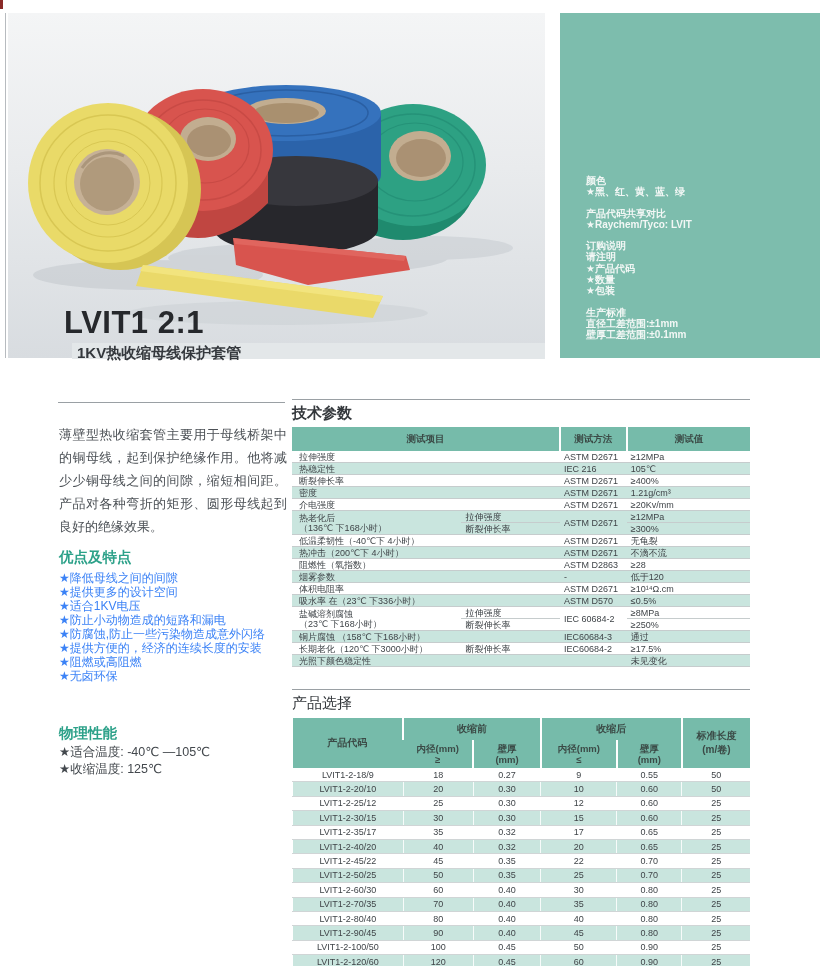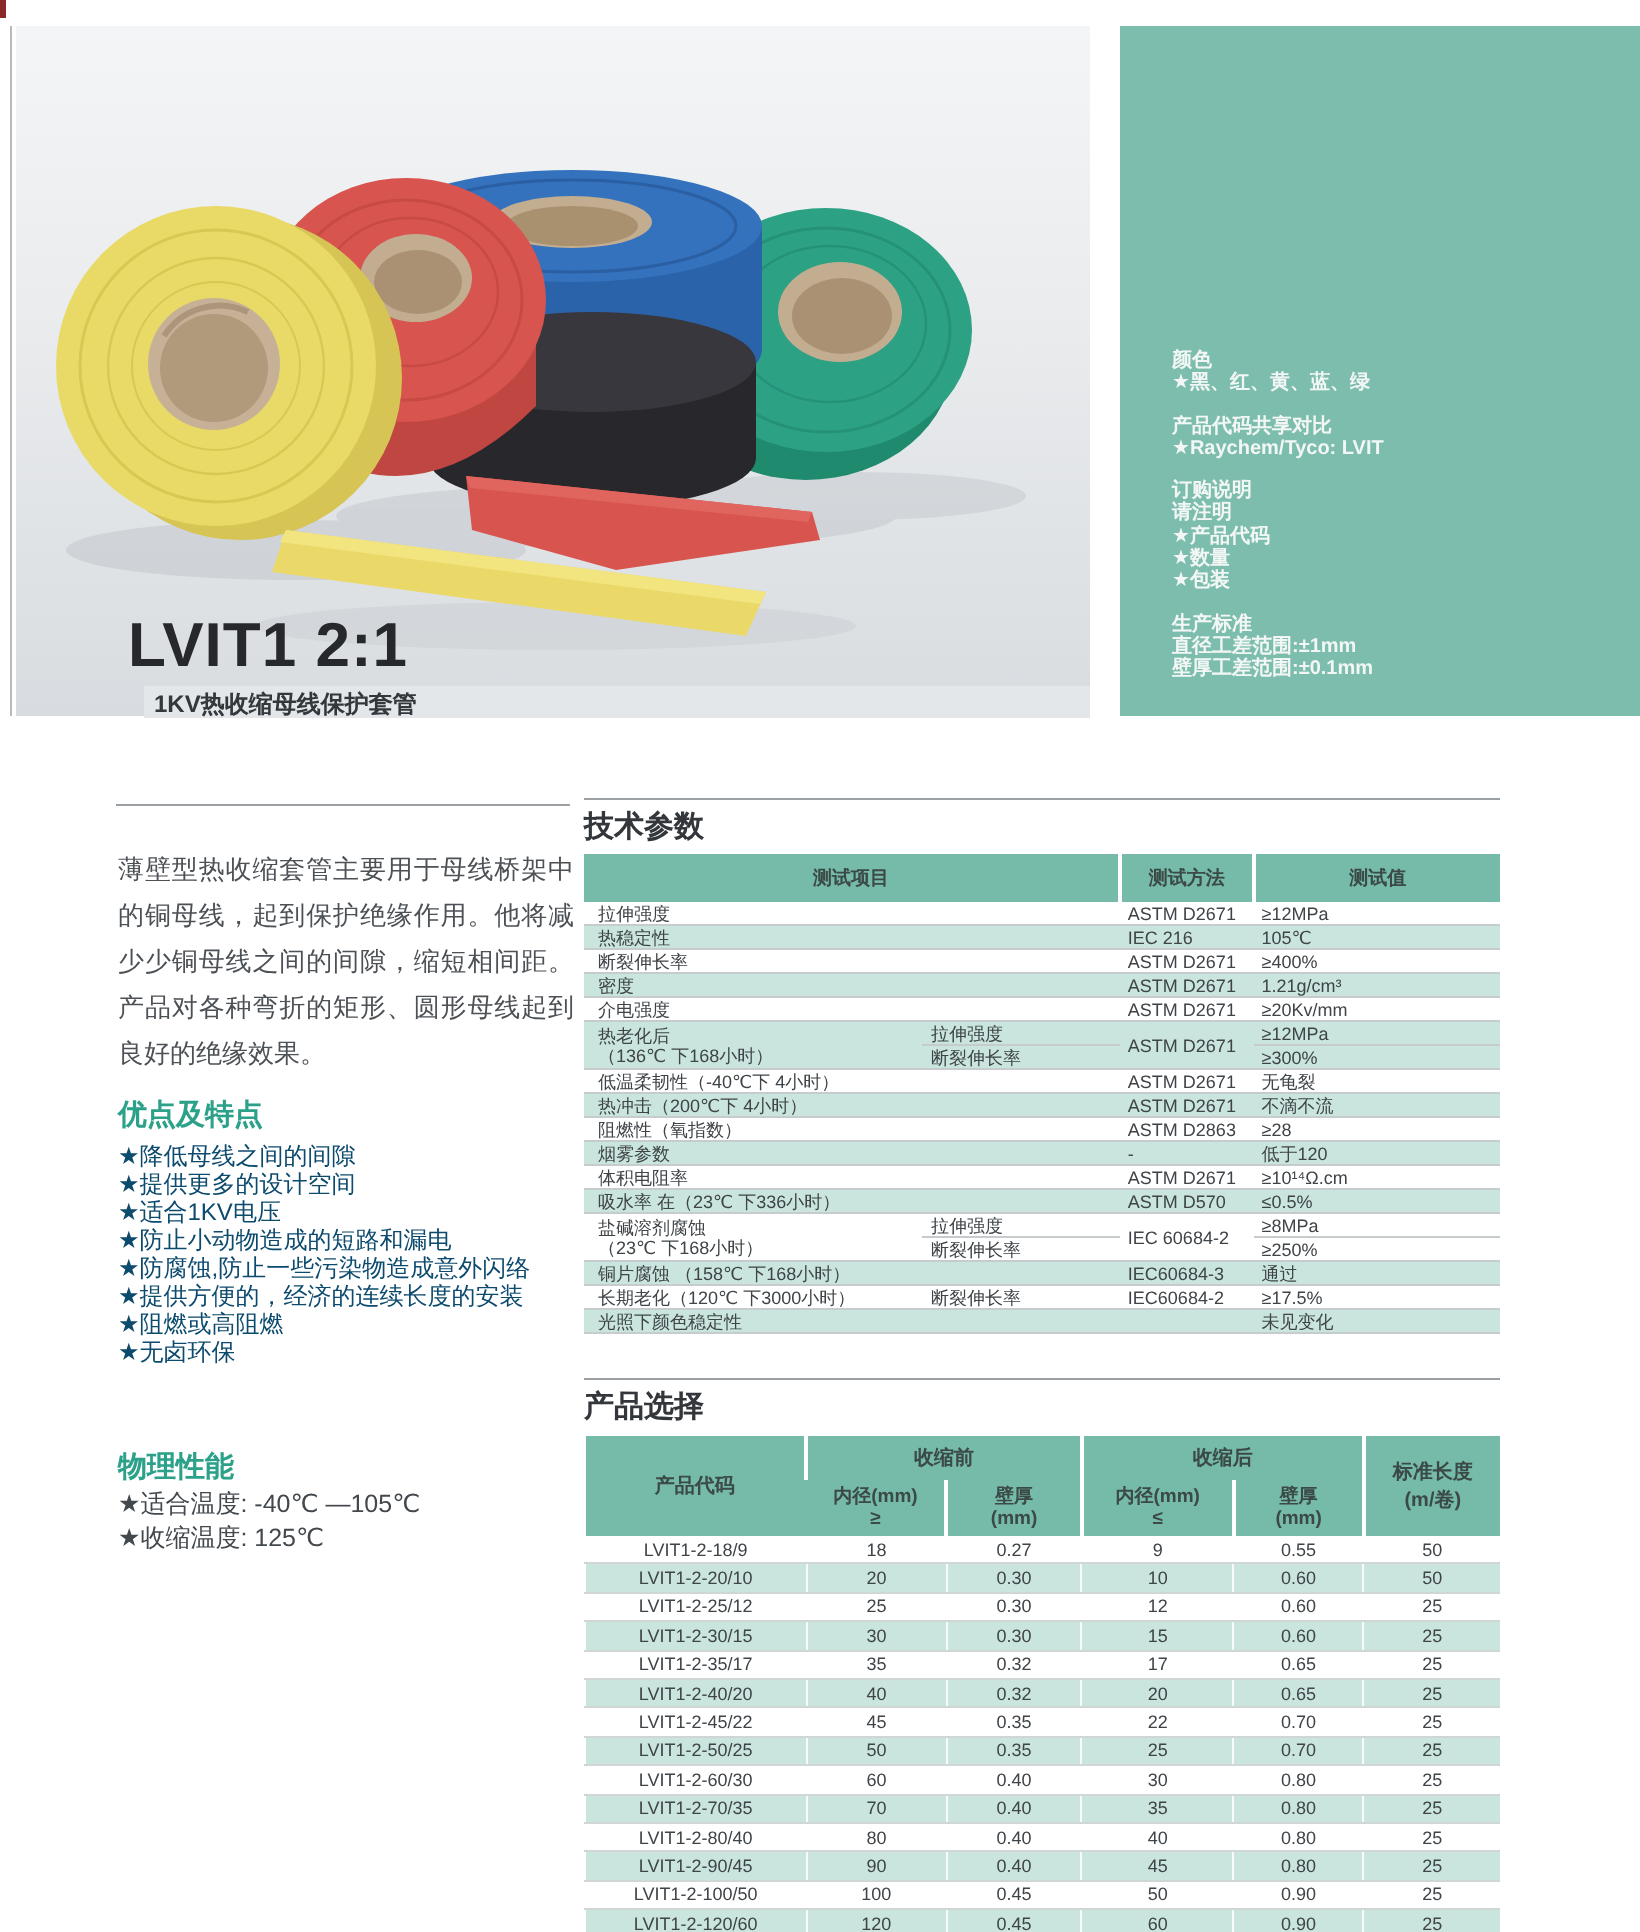--- a/index.html
+++ b/index.html
@@ -7,35 +7,35 @@
     width:820px;height:966px;position:relative;background:#ffffff;overflow:hidden;
     font-family:"Liberation Sans","DejaVu Sans",sans-serif;color:#44494e;
   }
   .abs{position:absolute;}
   .corner-mark{left:0;top:0;width:3px;height:9px;background:#8a2a28;}
   .left-line{left:5px;top:13px;width:1px;height:345px;background:#b7bbbf;}
   .photo{left:8px;top:13px;width:537px;height:345px;background:linear-gradient(#f4f5f6 0%,#e9ebed 45%,#d8dce0 100%);}
   .photo svg{display:block;width:537px;height:345px;}
   .subtitle-band{left:72px;top:343px;width:473px;height:16px;background:#e3e7e9;}
   .page-title{left:64px;top:305px;font-size:31px;font-weight:800;color:#26282c;letter-spacing:.5px;}
-  .page-subtitle{left:77px;top:344px;font-size:12px;font-weight:600;color:#34383d;text-align:right;}
+  .page-subtitle{left:77px;top:344px;font-size:15px;font-weight:600;color:#34383d;text-align:right;}
   .info-panel{left:560px;top:13px;width:260px;height:345px;background:#7dbdad;color:#f2f7f5;
     box-sizing:border-box;padding:162px 10px 0 26px;font-size:10px;line-height:11.3px;font-weight:bold;}
   .info-group{margin-bottom:10px;}
   .divider{height:1px;background:#9aa0a4;}
   .desc-divider{left:58px;top:402px;width:227px;}
   .description{left:59px;top:423px;width:228px;font-size:13px;line-height:23px;color:#4c5156;text-align:justify;}
   .features-heading{left:59px;top:548px;font-size:14.5px;font-weight:700;color:#2ca189;text-align:right;}
-  .features-list{left:59px;top:571px;width:232px;font-size:12px;line-height:14px;color:#0c4a6e;}
+  .features-list{left:59px;top:571px;width:232px;font-size:12px;line-height:14px;color:#3b82f6;}
   .physical-heading{left:59px;top:724px;font-size:14.5px;font-weight:700;color:#2ca189;}
   .physical-list{left:59px;top:744px;width:232px;font-size:12.5px;line-height:17px;color:#43484d;}
   .tech-divider{left:292px;top:399px;width:458px;}
   .tech-heading{left:292px;top:404px;font-size:15px;font-weight:700;color:#33373b;}
   .prod-divider{left:292px;top:689px;width:458px;}
-  .prod-heading{left:292px;top:694px;font-size:15px;font-weight:700;color:#33373b;}
+  .prod-heading{left:292px;top:694px;font-size:15px;font-weight:400;color:#33373b;}
   table{border-collapse:collapse;table-layout:fixed;}
   #tech-table{left:292px;top:427px;width:458px;}
   #tech-table th{background:#76bbaa;color:#3b4a46;font-size:9.5px;font-weight:700;height:22px;border-left:2px solid #fff;}
   #tech-table th:first-child{border-left:none;}
   #tech-table td{font-size:9px;line-height:10px;height:11px;padding:0 4px;border-bottom:1px solid #c6cccd;color:#3f4448;}
   #tech-table tr.shade td{background:#c9e5de;}
   #tech-table td.item{padding-left:7px;white-space:pre-line;}
   #tech-table td.sub{padding-left:4px;}
   #prod-table{left:292px;top:718px;width:458px;}
   #prod-table th{background:#76bbaa;color:#3b4a46;font-weight:700;border-left:2px solid #fff;white-space:pre-line;text-align:center;}

